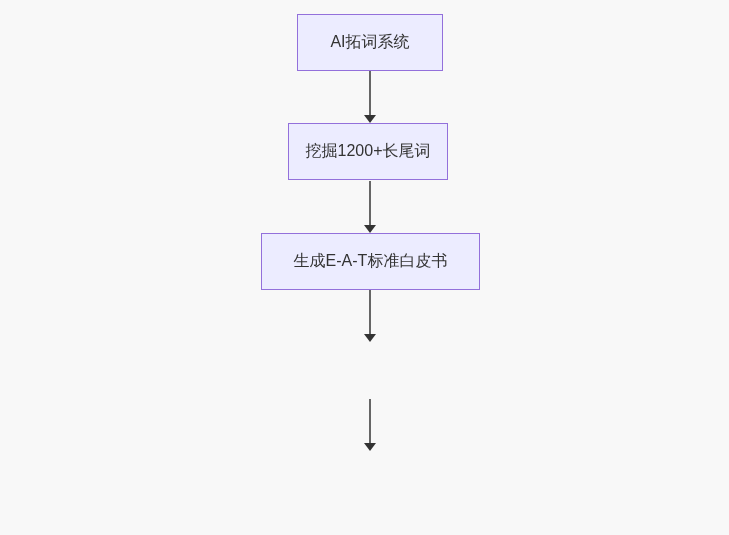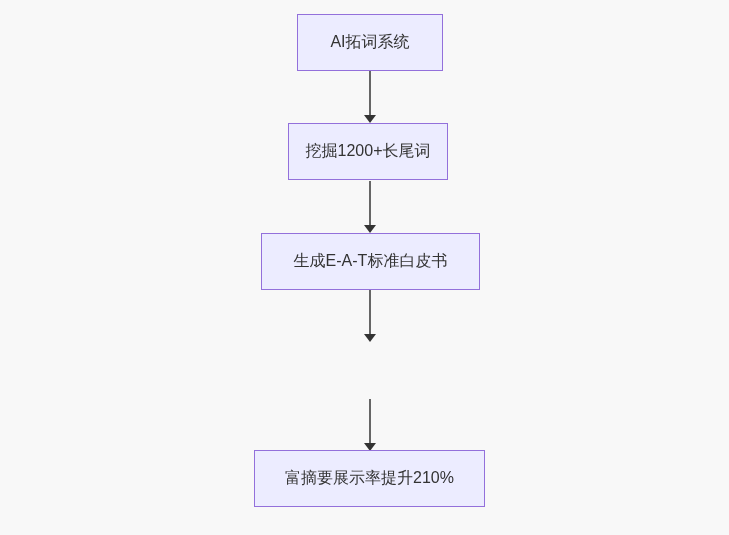--- a/index.html
+++ b/index.html
@@ -98,17 +98,14 @@
     <div class="line"></div>
     <div class="head"></div>
   </div>
 
 
   <div class="edge edge-4">
     <div class="line"></div>
     <div class="head"></div>
   </div>
 
-  <div class="node node-5">
-    <span>富摘要展示率提升210%</span>
-  </div>
 
 </div>
 
 </body></html>

